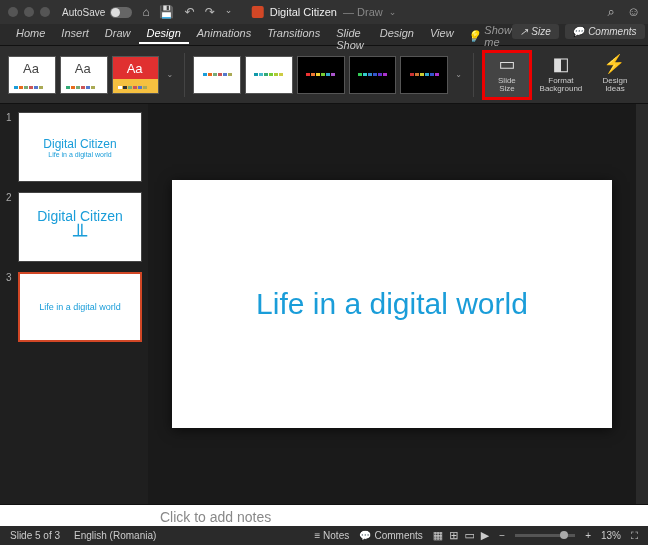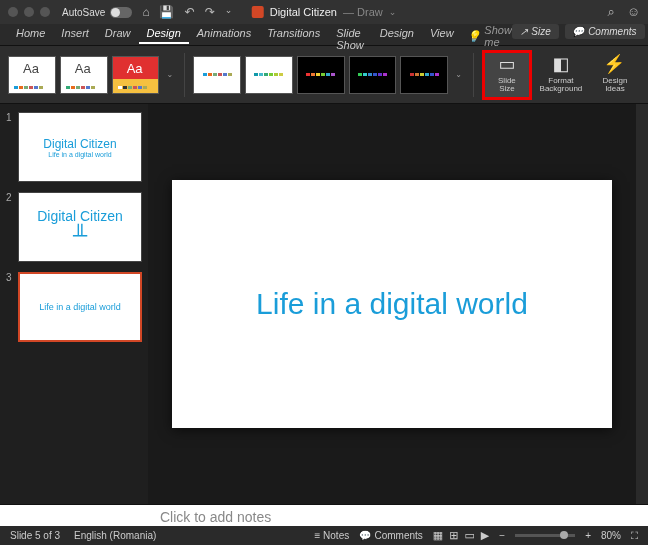--- a/index.html
+++ b/index.html
@@ -260,16 +260,16 @@
     <span>💬 <span>Comments</span></span>
     <div class="viewbtns">
       <span>▦</span>
       <span>⊞</span>
       <span>▭</span>
       <span>▶</span>
     </div>
     <span>−</span>
     <div class="slider"></div>
     <span>+</span>
-    <span>80%</span>
+    <span>13%</span>
     <span>⛶</span>
   </div>
 </div>
 
 </body></html>

